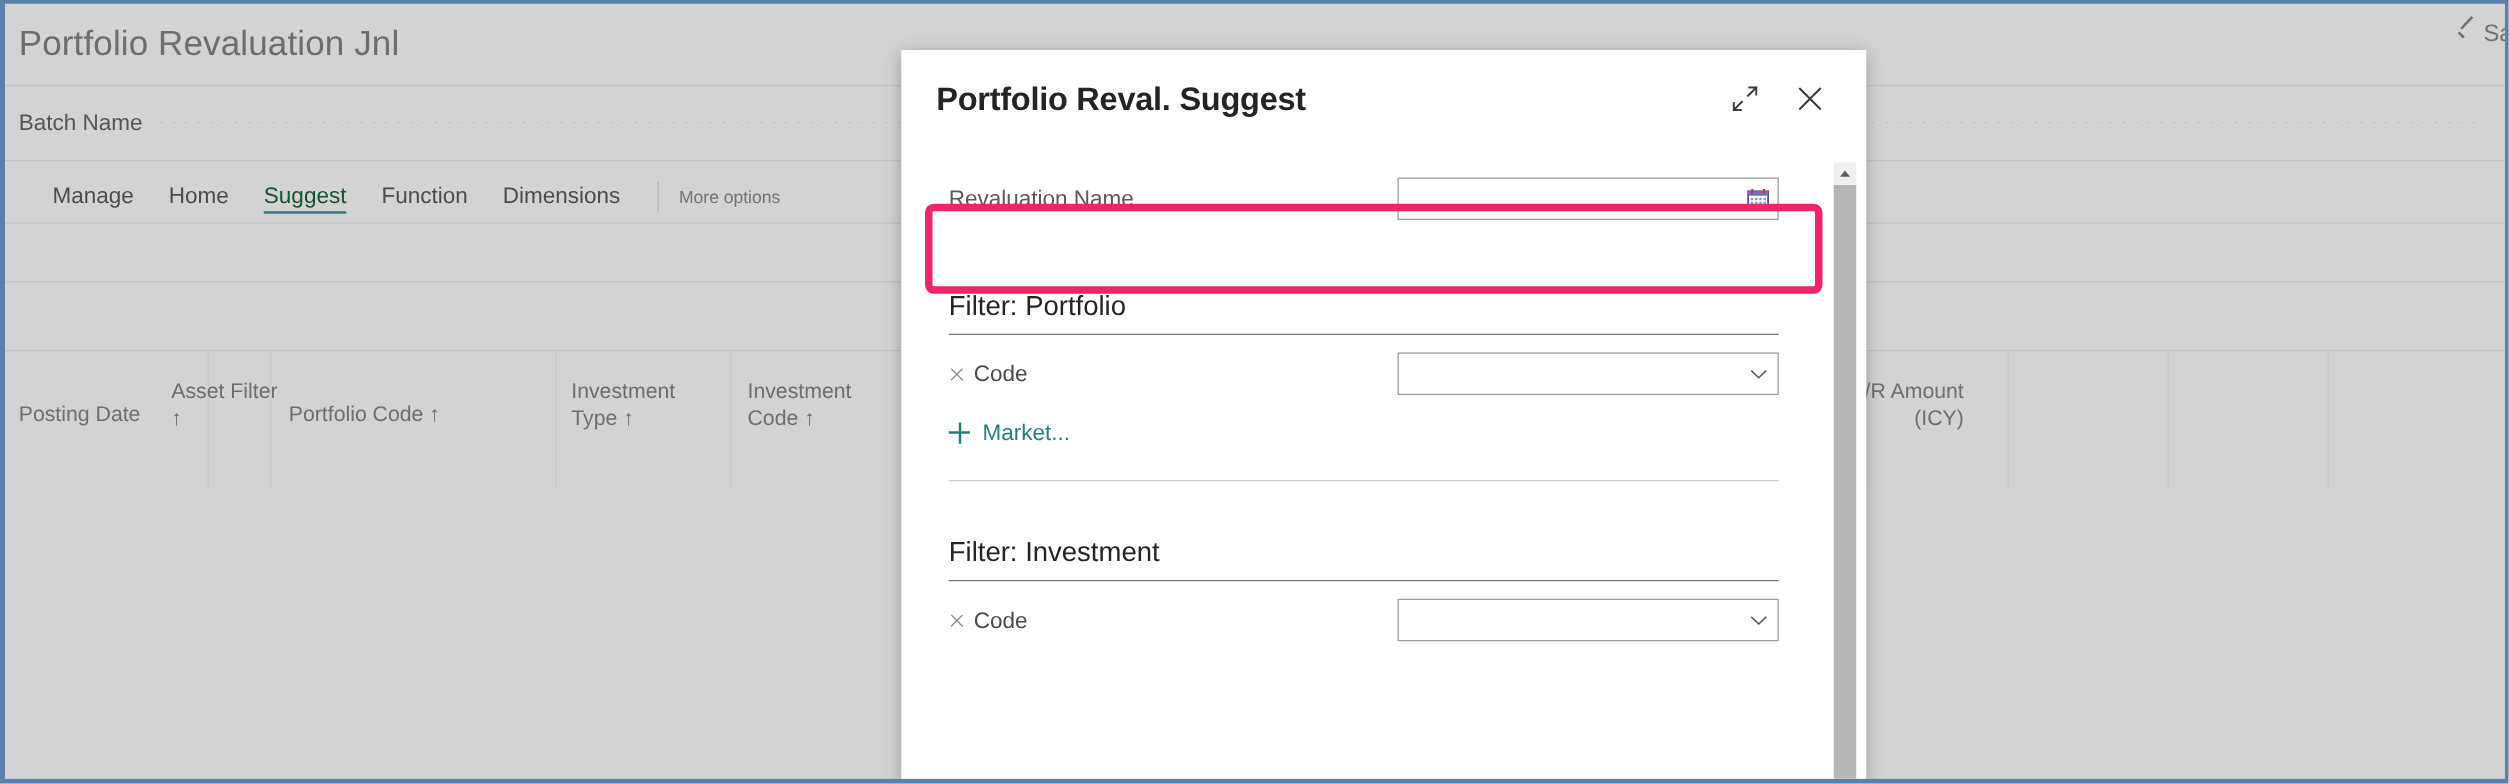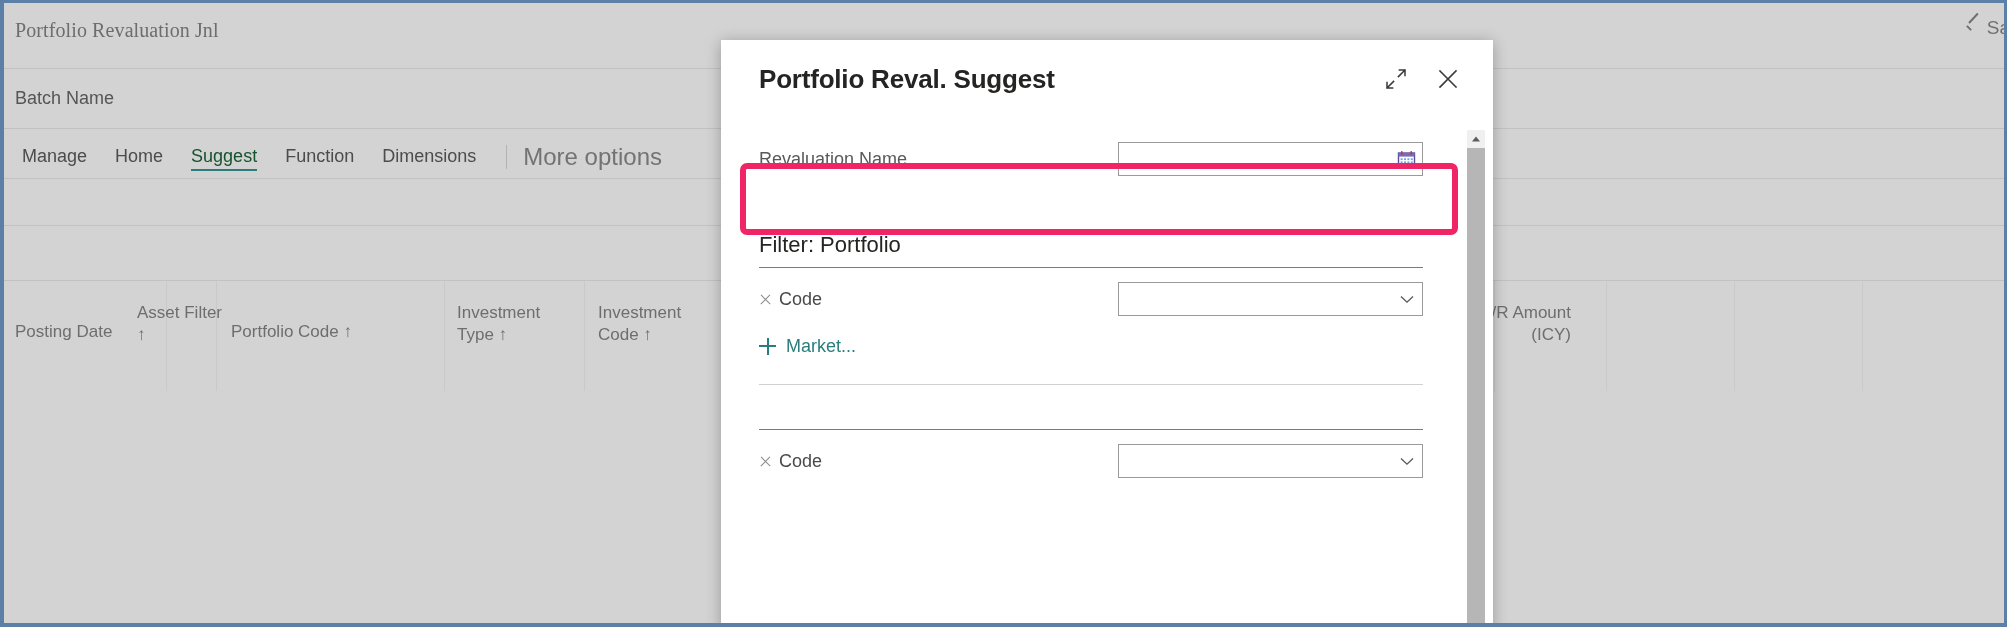--- a/index.html
+++ b/index.html
@@ -45,25 +45,24 @@
   .page-head {
     position: absolute;
     left: 0; top: 0;
     right: 0;
     height: 64px;
   }
   .page-title {
     position: absolute;
     left: 11px;
     top: 16px;
-    font-size: 20px;
+    font-size: 28px;
     color: #6d6d6d;
     letter-spacing: 0.1px;
     white-space: nowrap;
-    font-family: Liberation Serif, serif;
   }
   .saved-indicator {
     position: absolute;
     right: -6px;
     top: 14px;
     font-size: 19px;
     color: #707070;
     display: flex;
     align-items: center;
     gap: 6px;
@@ -141,40 +140,40 @@
     gap: 0;
   }
   .ribbon-tab {
     font-size: 18px;
     color: #4c4c4c;
     padding: 2px 14px 4px 14px;
     white-space: nowrap;
     cursor: default;
     position: relative;
   }
-  .ribbon-tab:first-child { padding-left: 4px; }
+  .ribbon-tab:first-child { padding-left: 4px; margin-left: 20px; }
   .ribbon-tab.active {
     color: #14532d;
   }
   .ribbon-tab.active::after {
     content: "";
     position: absolute;
     left: 14px; right: 14px;
     bottom: 0px;
     height: 2px;
     background: #2a7d7d;
   }
   .ribbon-sep {
     width: 1px;
     height: 24px;
     background: #b3b3b3;
     margin: 0 16px;
   }
   .ribbon-more {
-    font-size: 24px;
+    font-size: 14px;
     color: #737373;
     white-space: nowrap;
   }
 
   
   .actionbar {
     position: absolute;
     left: 0;
     top: 178px;
     right: 0;
@@ -234,21 +233,21 @@
     background: #ffffff;
     box-shadow: 0 2px 14px rgba(0,0,0,0.28);
     overflow: hidden;
     box-sizing: border-box;
   }
   .modal-header {
     position: relative;
     height: 78px;
     display: flex;
     align-items: center;
-    padding: 0 28px 0 38px;
+    padding: 0 28px 0 28px;
     box-sizing: border-box;
   }
   .modal-title {
     font-size: 26px;
     font-weight: bold;
     color: #252423;
     letter-spacing: -0.2px;
     white-space: nowrap;
   }
   .modal-header-actions {
@@ -618,20 +617,21 @@
                     </span></span>
                 </div>
                 <div class="add-filter">
                   <span class="plus-glyph"></span>
                   <span>Market...</span>
                 </div>
                 <div class="section-rule light"></div>
               </div>
               <div style="height: 34px;"></div>
               <div class="section">
+                <div class="section-title">Filter: Investment</div>
                 <div class="section-rule"></div>
                 <div class="filter-row">
                   <span class="x-mark"></span>
                   <span class="field-label">Code</span>
                   <span class="field-dots"></span>
                   <span class="combo"><input type="text" style=""><span class="combo-caret">
                       <svg width="14" height="9" viewBox="0 0 14 9">
                         <path d="M1 1.5 L7 7.2 L13 1.5" stroke="#585858" stroke-width="1.3" fill="none"></path>
                       </svg>
                     </span></span>

